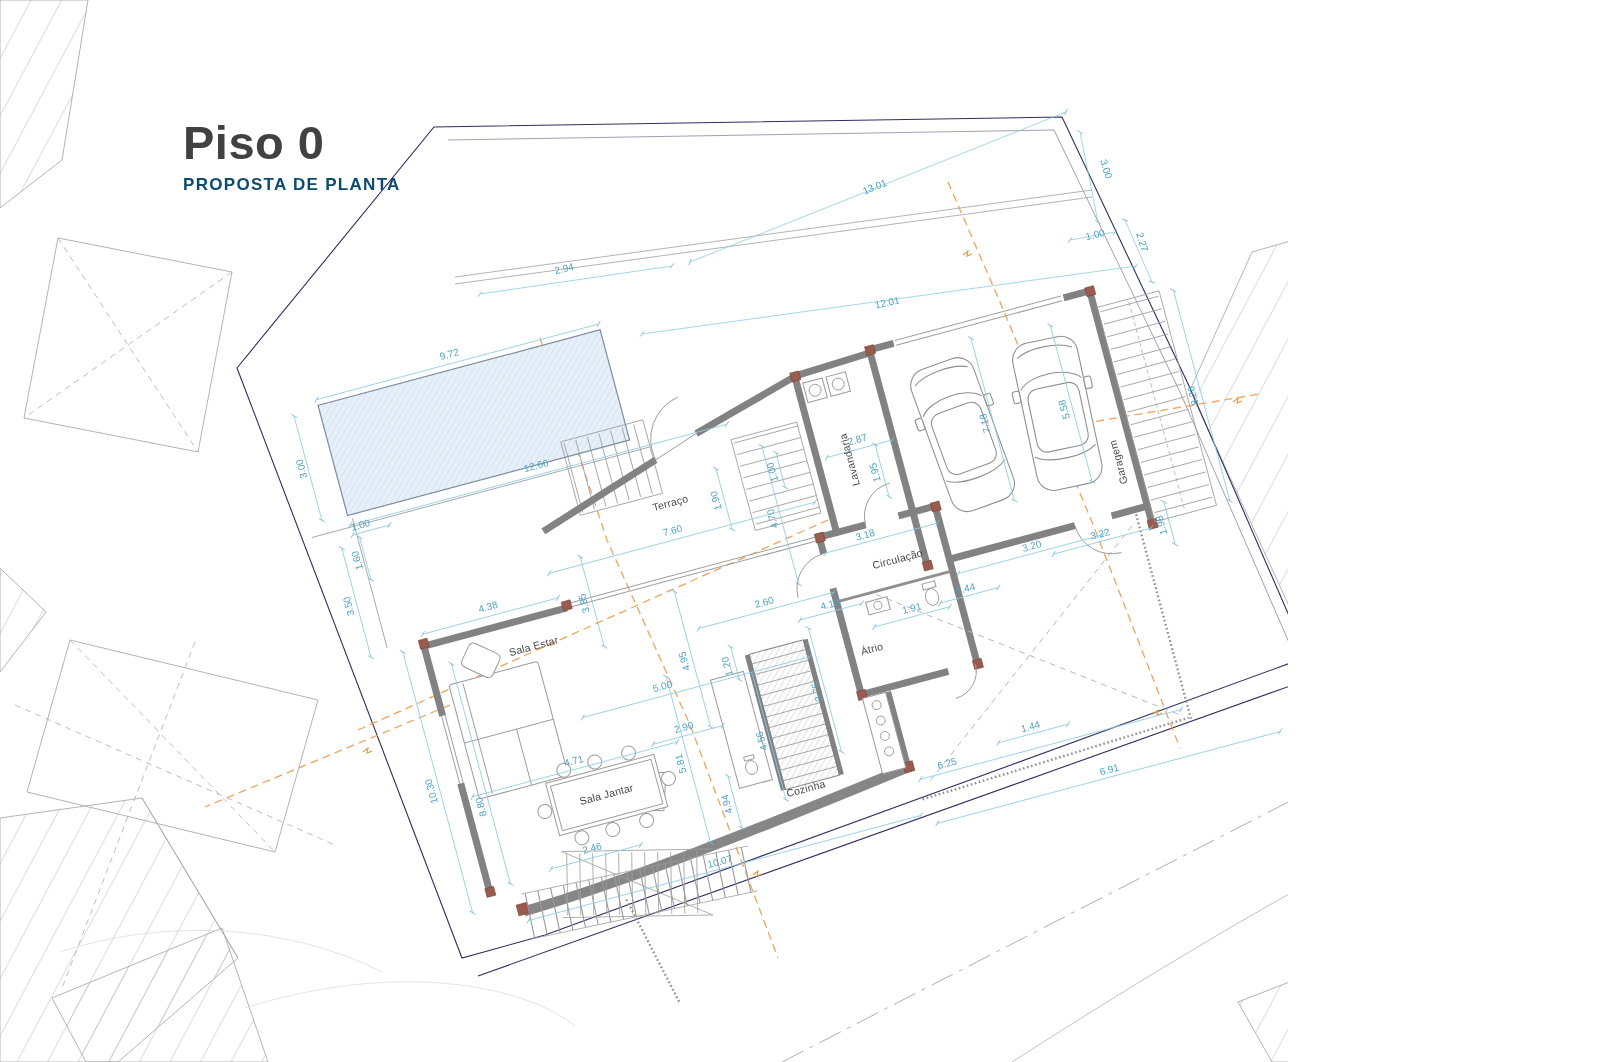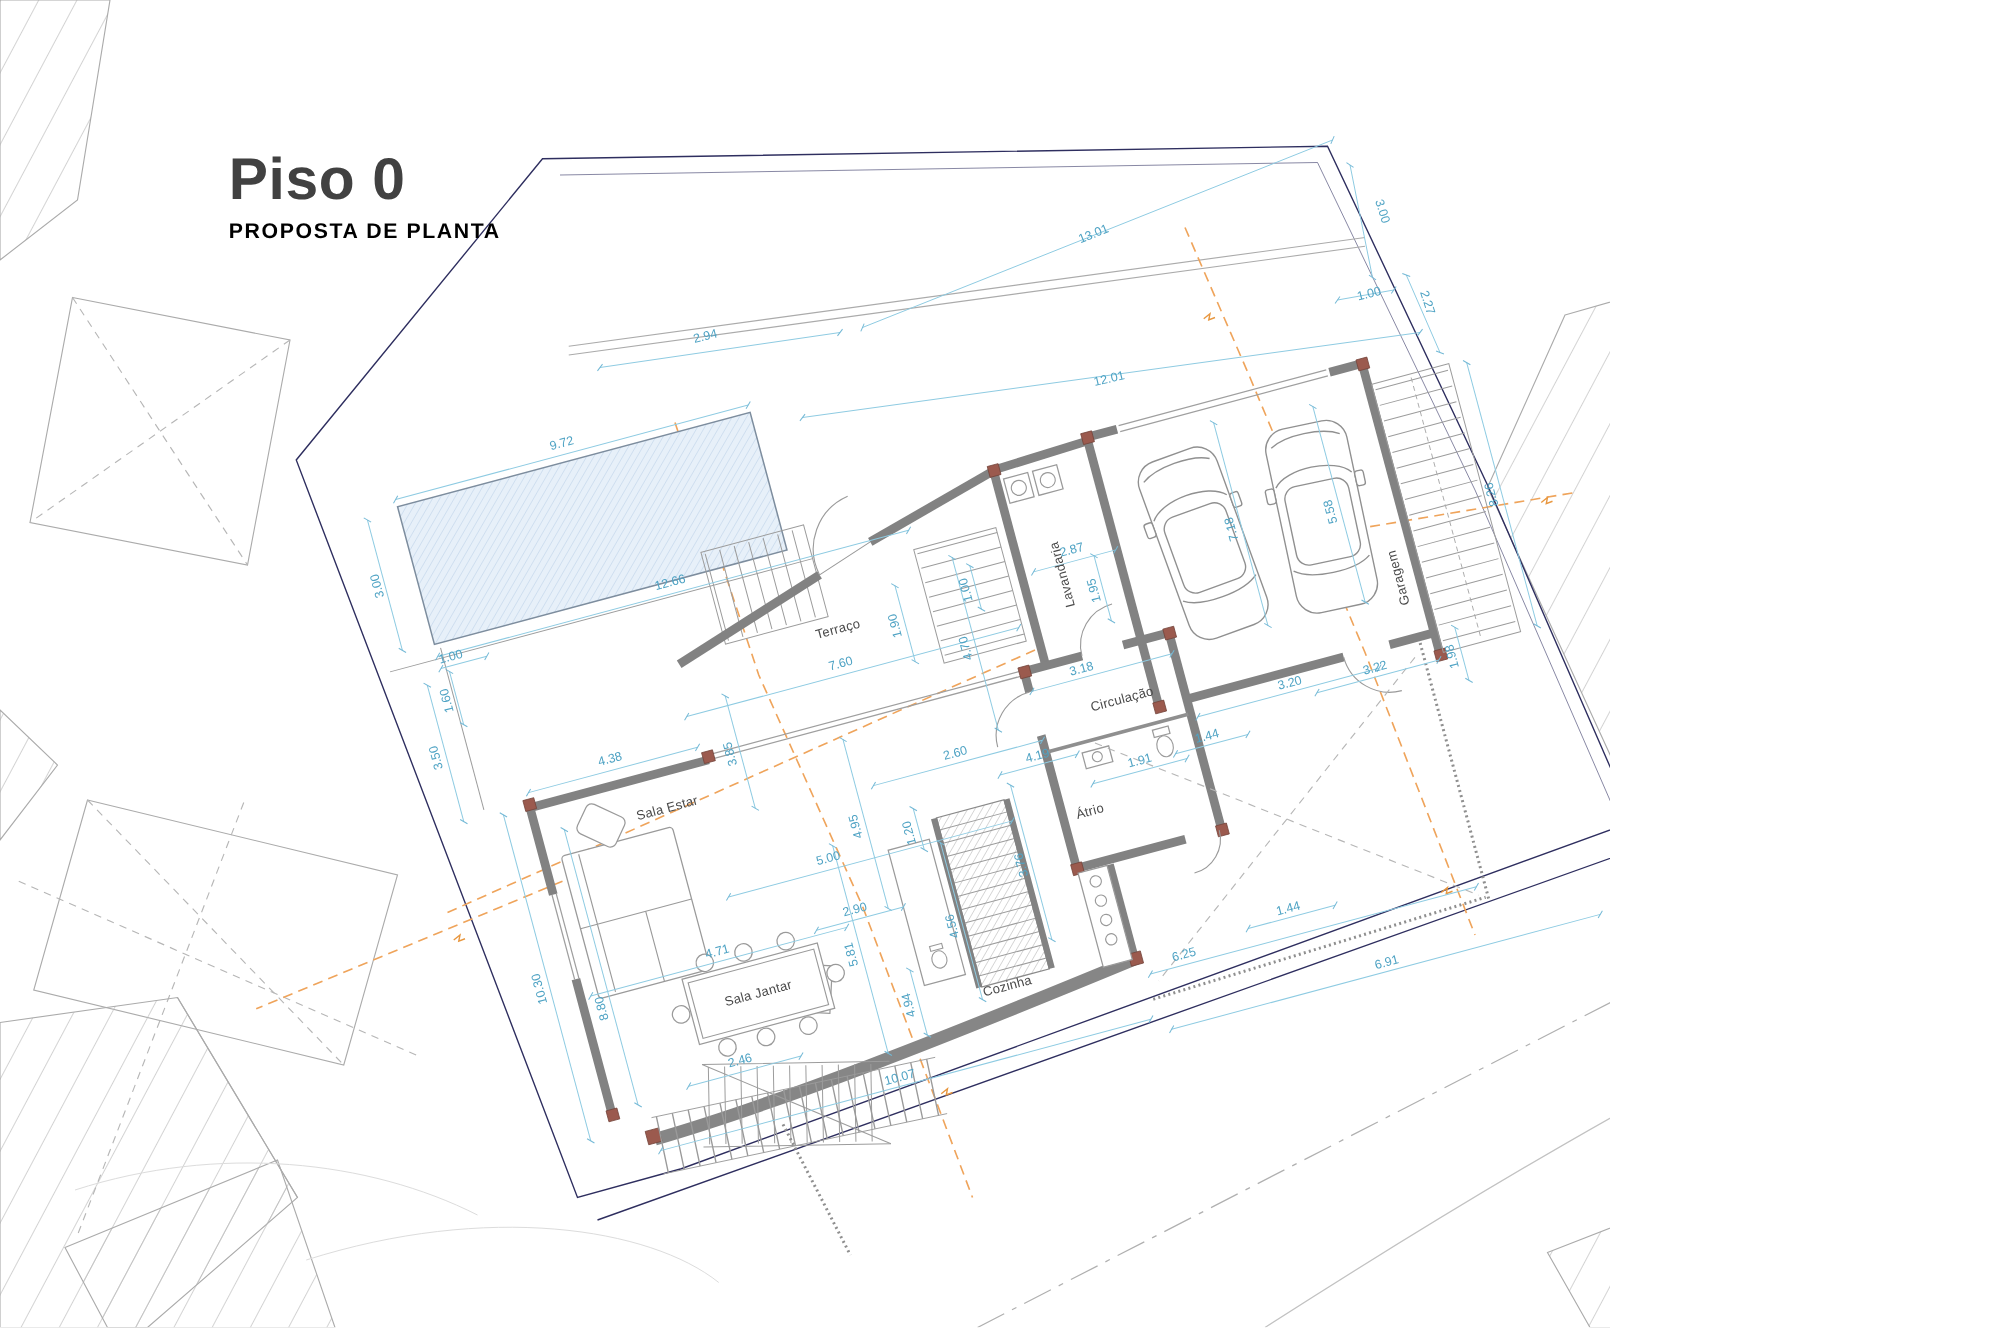--- a/index.html
+++ b/index.html
@@ -1,20 +1,20 @@
 <!DOCTYPE html>
 <html><head>
 <meta charset="utf-8">
 <style>
   html,body{margin:0;padding:0;background:#ffffff;}
   .canvas{position:relative;width:1288px;height:1062px;background:#ffffff;overflow:hidden;
           font-family:"Liberation Sans", sans-serif;}
   .titleblock{position:absolute;left:183px;top:118px;z-index:5;}
   .titleblock h1{margin:0;font-size:47px;line-height:1.05;font-weight:700;color:#414141;letter-spacing:0.5px;}
-  .titleblock .sub{margin-top:8px;font-size:17px;font-weight:700;letter-spacing:1.3px;color:#000000;}
+  .titleblock .sub{margin-top:8px;font-size:17px;font-weight:700;letter-spacing:1.3px;color:#0c4a6e;}
   svg{position:absolute;left:0;top:0;}
   .nb{stroke:#ababab;stroke-width:0.9;fill:none;}
   .hatchpoly{stroke:#ababab;stroke-width:0.9;}
   .dg{stroke:#b6b6b6;stroke-width:0.9;stroke-dasharray:6 5;fill:none;}
   .navy{stroke:#2e2e5f;stroke-width:1.1;fill:none;}
   .navy2{stroke:#2e2e5f;stroke-width:0.7;fill:none;opacity:0.65;}
   .or{stroke:#efa45b;stroke-width:1.3;stroke-dasharray:8 5;fill:none;}
   .orm{stroke:#e8973f;stroke-width:1.1;fill:none;}
   .rd{stroke:#c2c2c2;stroke-width:1;fill:none;}
   .tr{stroke:#dcdcdc;stroke-width:0.8;fill:none;}

